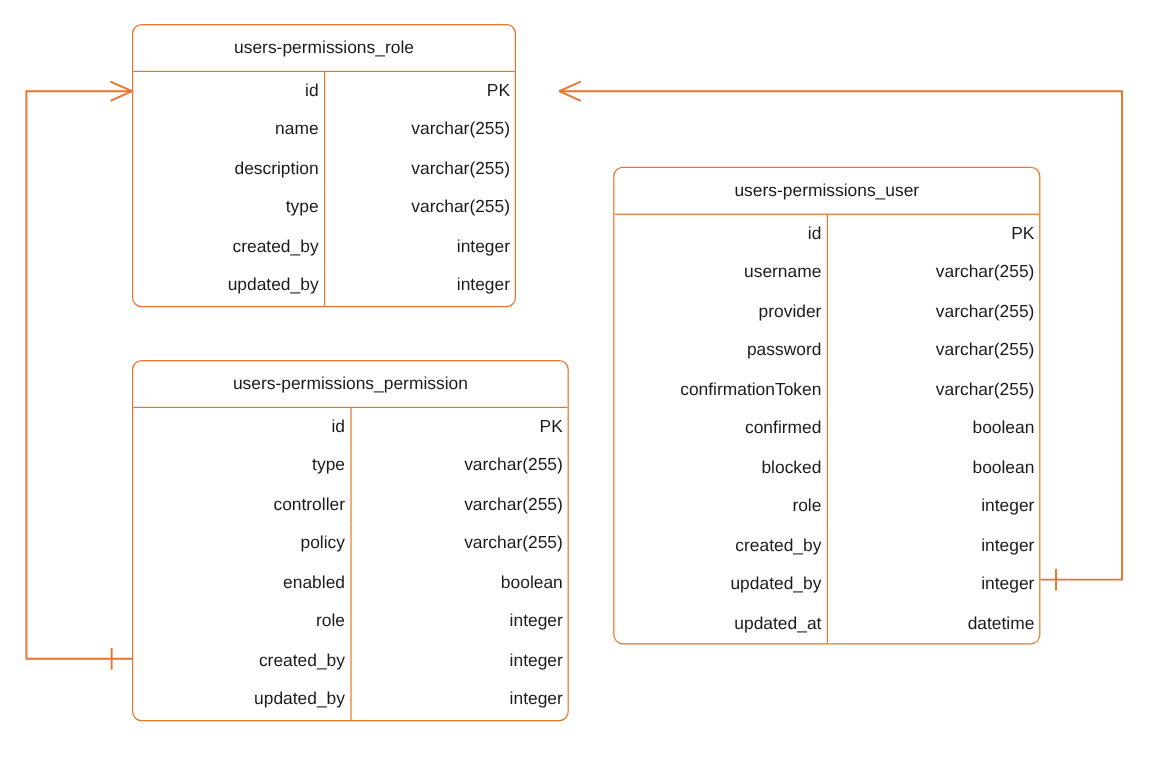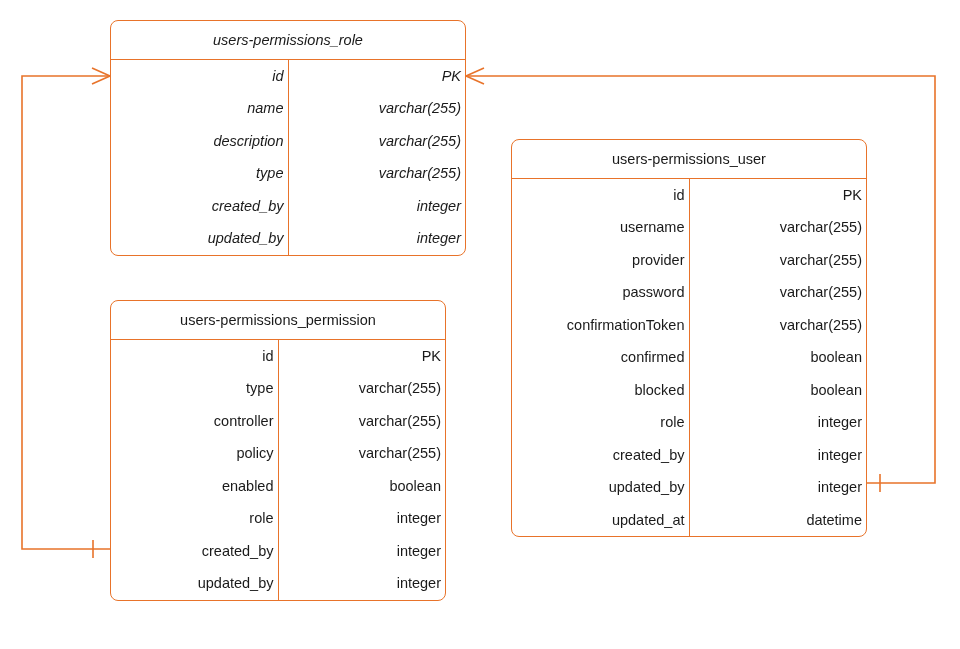--- a/index.html
+++ b/index.html
@@ -82,21 +82,21 @@
       <path d="M 466 76 L 484 68 M 466 76 L 484 84"></path>
 
       <path d="M 880 474 L 880 492"></path>
 
       <path d="M 110 76 L 22 76 L 22 549 L 110 549"></path>
       <path d="M 110 76 L 92 68 M 110 76 L 92 84"></path>
       <path d="M 93 540 L 93 558"></path>
     </g>
   </svg>
 
-  <div class="entity" style="left:110px; top:20px; width:356px;font-style:italic;">
+  <div class="entity" style="left:110px; top:20px; width:320px;">
     <div class="entity-title">users-permissions_role</div>
     <div class="entity-body">
       <div class="row">
         <div class="cell name">id</div>
         <div class="cell type">PK</div>
       </div>
       <div class="row">
         <div class="cell name">name</div>
         <div class="cell type">varchar(255)</div>
       </div>
@@ -112,21 +112,21 @@
         <div class="cell name">created_by</div>
         <div class="cell type">integer</div>
       </div>
       <div class="row">
         <div class="cell name">updated_by</div>
         <div class="cell type">integer</div>
       </div>
     </div>
   </div>
 
-  <div class="entity" style="left:110px; top:300px; width:336px;">
+  <div class="entity" style="left:110px; top:300px; width:364px;">
     <div class="entity-title">users-permissions_permission</div>
     <div class="entity-body">
       <div class="row">
         <div class="cell name">id</div>
         <div class="cell type">PK</div>
       </div>
       <div class="row">
         <div class="cell name">type</div>
         <div class="cell type">varchar(255)</div>
       </div>

